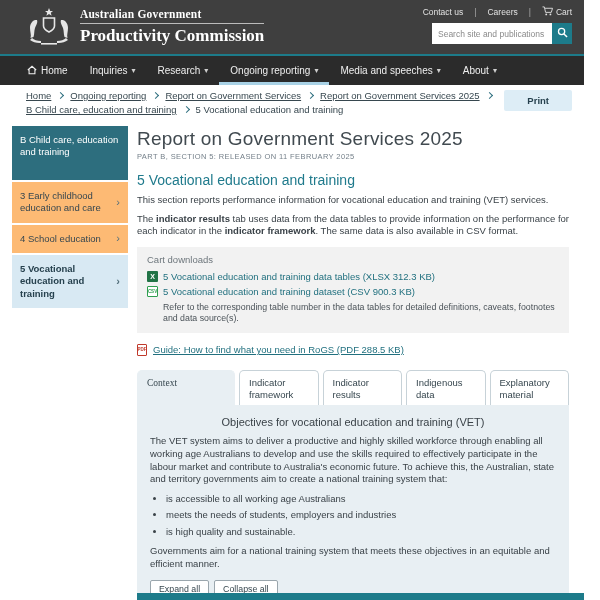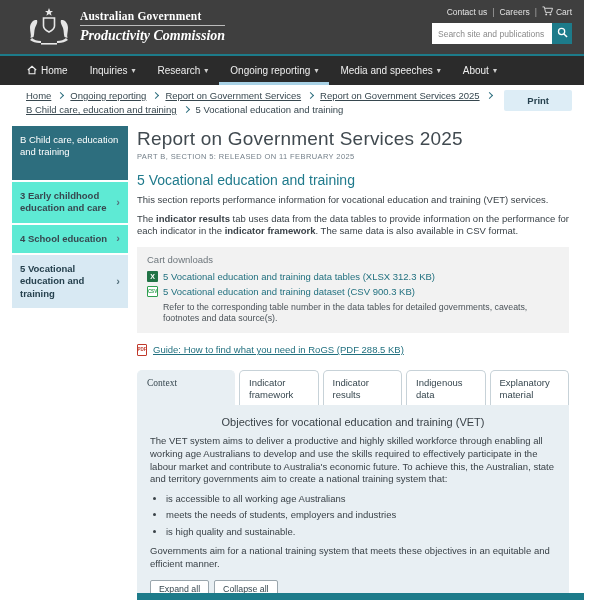--- a/index.html
+++ b/index.html
@@ -6,23 +6,23 @@
   body { font-family: "Liberation Sans", "DejaVu Sans", sans-serif; background:#fff; }
   .page { width:584px; height:600px; position:relative; overflow:hidden; background:#fff; }
 
   
   .header { background:#3f3f3f; height:54px; display:flex; justify-content:space-between; padding:0 12px 0 26px; }
   .brand { display:flex; align-items:center; gap:8px; }
   .crest svg { display:block; }
   .brand-text { color:#fff; font-family:"Liberation Serif","DejaVu Serif",serif; }
   .brand-gov { font-size:11.5px; font-weight:bold; letter-spacing:0.2px; }
   .brand-div { height:1px; background:#bbb; margin:2.5px 0; }
-  .brand-agency { font-size:14px; font-weight:bold;font-style:italic; }
+  .brand-agency { font-size:17px; font-weight:bold; }
   .header-right { display:flex; flex-direction:column; align-items:flex-end; justify-content:flex-start; padding-top:6px; }
-  .top-links { display:flex; align-items:center; gap:5px; font-size:8.5px; color:#e2e2e2; }
+  .top-links { display:flex; align-items:center; gap:11px; font-size:8.5px; color:#e2e2e2; }
   .top-links a { color:#e2e2e2; text-decoration:none; display:flex; align-items:center; gap:3px; }
   .top-links .sep { color:#aaa; }
   .searchbar { display:flex; margin-top:5px; }
   .searchbar input { width:120px; height:21px; border:none; font-size:8.5px; padding:0 6px; color:#555; background:#fff; outline:none; font-family:inherit; }
   .searchbar input::placeholder { color:#8a8a8a; }
   .search-btn { width:20px; height:21px; background:#1d7b8a; border:none; display:flex; align-items:center; justify-content:center; cursor:pointer; }
 
   
   .teal-line { height:2px; background:#1d7b8a; }
   .nav { background:#2b2b2b; height:29px; display:flex; align-items:stretch; padding-left:16px; }
@@ -36,21 +36,21 @@
   .crumbs a { color:#37474f; text-decoration:underline; cursor:pointer; }
   .crumb-current { color:#37474f; }
   .crumb-sep { width:5px; height:5px; border-top:1.6px solid #2d6e7e; border-right:1.6px solid #2d6e7e; transform:rotate(45deg); display:inline-block; margin:0 1px; }
   .print-btn { background:#ddedf6; color:#26414e; border:none; font-size:9.5px; font-weight:bold; padding:5px 23px; border-radius:2px; cursor:pointer; font-family:inherit; }
 
   
   .body-wrap { display:flex; gap:9px; padding:4px 15px 0 12px; }
   .sidebar { width:116px; flex-shrink:0; padding-top:4px; }
   .side-item { font-size:9.5px; line-height:1.3; padding:8px 8px; margin-bottom:2px; display:flex; justify-content:space-between; gap:4px; cursor:pointer; }
   .side-item.header { background:#2d6e7e; color:#fff; }
-  .side-item.normal { background:#5eead4; color:#37474f;font-weight:bold; }
+  .side-item.normal { background:#fdba74; color:#37474f; }
   .side-item.current { background:#d8e9f3; color:#26414e; font-weight:bold; }
   .side-chev { color:#54707c; font-size:11px; line-height:1; align-self:center; }
 
   .main { flex:1; padding-top:6px; min-width:0; }
   h1.page-title { font-size:19px; font-weight:400; color:#414a50; letter-spacing:0.2px; }
   .release-line { font-size:7.5px; color:#75808a; letter-spacing:0.4px; margin-top:2px; }
   h2.section-heading { font-size:14px; font-weight:400; color:#1f7a8c; margin-top:11px; }
   .para { font-size:9.5px; line-height:1.33; color:#3a4248; margin-top:6px; }
 
   
@@ -215,21 +215,21 @@
       <div class="downloads">
         <div class="downloads-heading">Cart downloads</div>
         <div class="dl-row">
           <span class="icon-xlsx">X</span>
           <a>5 Vocational education and training data tables (XLSX 312.3 KB)</a>
         </div>
         <div class="dl-row">
           <span class="icon-csv">CSV</span>
           <a>5 Vocational education and training dataset (CSV 900.3 KB)</a>
         </div>
-        <div class="dl-note">Refer to the corresponding table number in the data tables for detailed governments, caveats, footnotes and data source(s).</div>
+        <div class="dl-note">Refer to the corresponding table number in the data tables for detailed definitions, caveats, footnotes and data source(s).</div>
       </div>
 
       <div class="guide-row">
         <span class="icon-pdf">PDF</span>
         <a>Guide: How to find what you need in RoGS (PDF 288.5 KB)</a>
       </div>
 
       <div class="tabs">
         <div class="tab active">Context</div>
         <div class="tab">Indicator framework</div>

